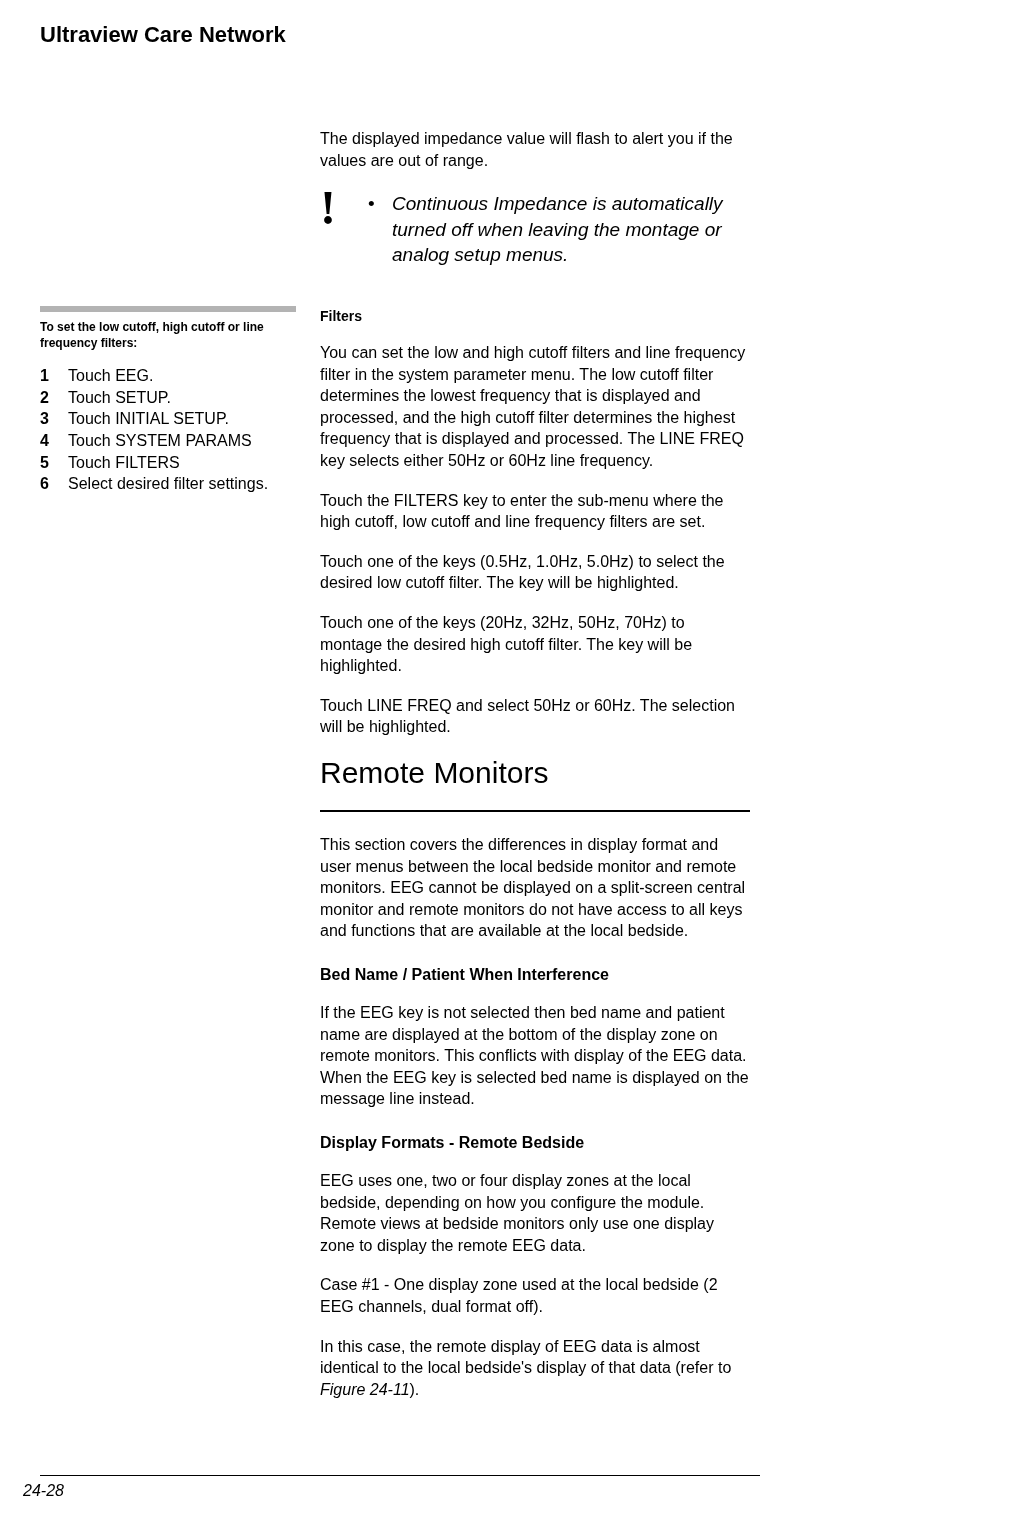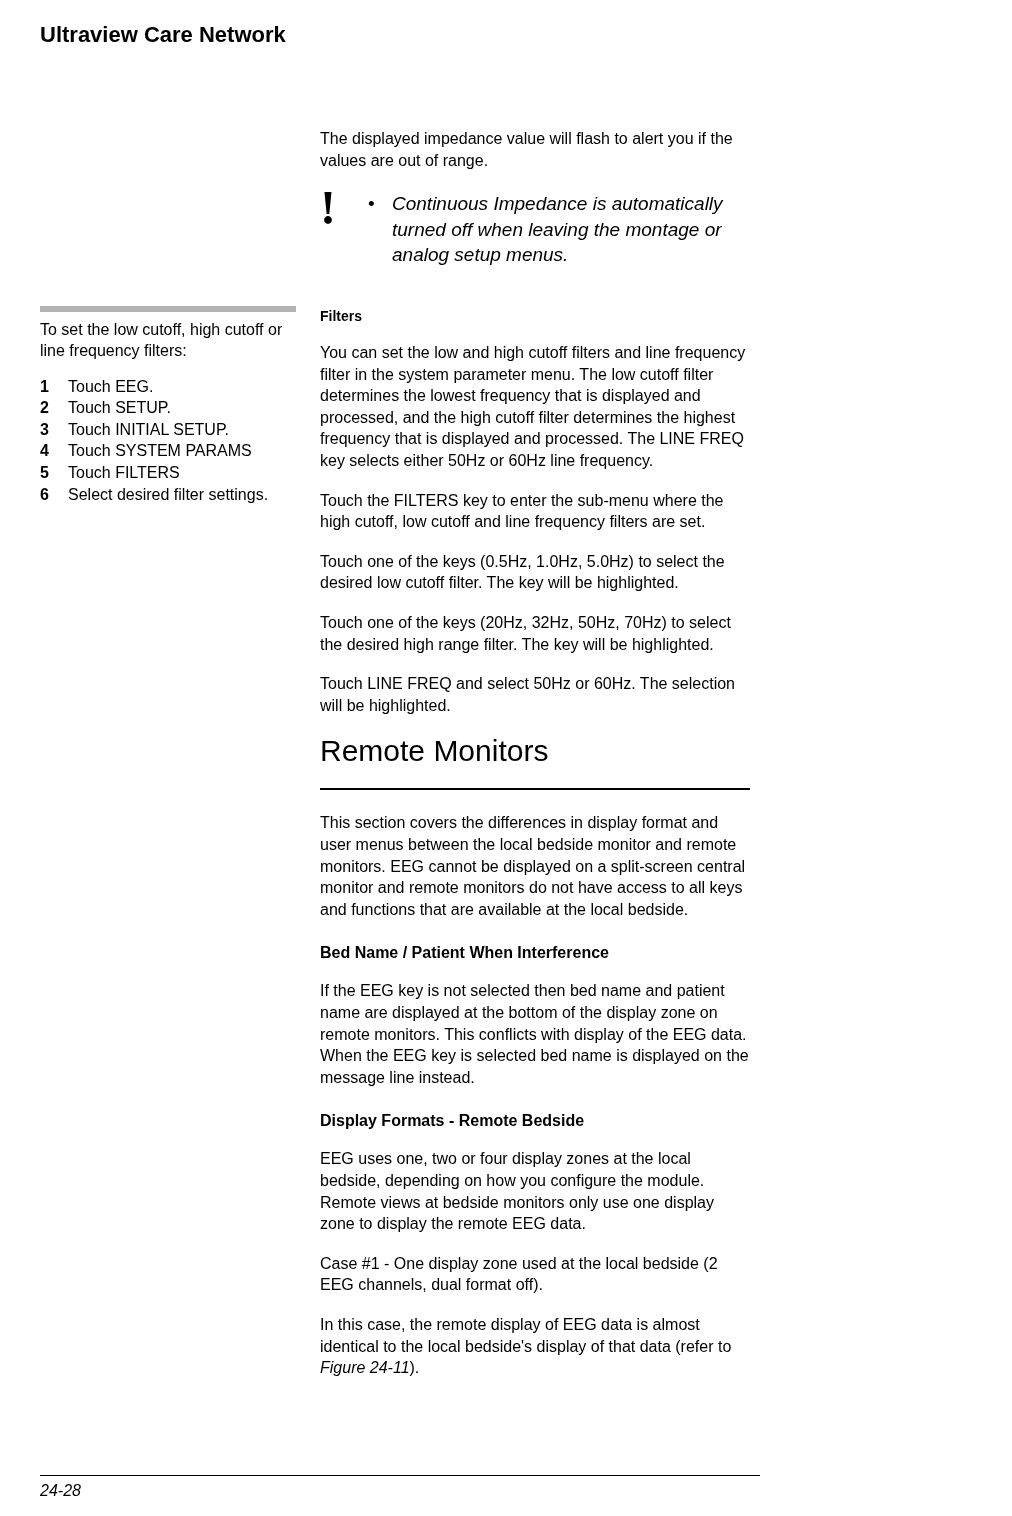--- a/index.html
+++ b/index.html
@@ -14,26 +14,26 @@
   .bang { font-family: Georgia, "Times New Roman", serif; font-size: 48px; font-weight: bold; line-height: 0.8; width: 48px; text-align: left; }
   .note-bullets { flex: 1; padding-top: 2px; }
   .note-bullets li { list-style: none; font-style: italic; font-size: 19px; line-height: 1.35; position: relative; padding-left: 24px; }
   .note-bullets li::before { content: "•"; position: absolute; left: 0; top: 0; font-style: normal; }
   .section-heading { font-size: 14px; font-weight: bold; margin-bottom: 18px; }
   .h1 { font-size: 30px; font-weight: normal; margin-top: 18px; margin-bottom: 20px; }
   .rule { border: 0; border-top: 2px solid #000; margin-bottom: 22px; }
   .subheading { font-size: 16px; font-weight: bold; margin-top: 24px; margin-bottom: 18px; }
   .side-spacer { height: 178px; }
   .side-bar-line { height: 6px; background: #b3b3b3; width: 100%; margin-bottom: 8px; }
-  .side-title { font-size: 16px; font-weight: normal; line-height: 1.3; margin-bottom: 14px; }
+  .side-title { font-size: 12px; font-weight: bold; line-height: 1.3; margin-bottom: 14px; }
   .side-list { list-style: none; counter-reset: step; }
   .side-list li { font-size: 16px; line-height: 1.35; display: flex; }
   .side-list li .num { font-weight: bold; width: 28px; flex:0 0 28px; }
   .footer-rule { position: absolute; left: 40px; right: 40px; bottom: 40px; border-top: 1px solid #000; }
-  .footer-num { position: absolute; left: 40px; bottom: 16px; font-style: italic; font-size: 16px; }
+  .footer-num { position: absolute; left: 23px; bottom: 16px; font-style: italic; font-size: 16px; }
   .ref-italic { font-style: italic; }
 </style>
 </head>
 <body>
 
 <div class="page">
   <div class="header-title">Ultraview Care Network</div>
 
   <div class="columns">
     <div class="sidebar">
@@ -75,21 +75,21 @@
         <div class="bang">!</div>
         <ul class="note-bullets">
           <li>Continuous Impedance is automatically turned off when leaving the montage or analog setup menus.</li>
         </ul>
       </div>
 
       <div class="section-heading">Filters</div>
       <p class="body-text">You can set the low and high cutoff filters and line frequency filter in the system parameter menu. The low cutoff filter determines the lowest frequency that is displayed and processed, and the high cutoff filter determines the highest frequency that is displayed and processed. The LINE FREQ key selects either 50Hz or 60Hz line frequency.</p>
       <p class="body-text">Touch the FILTERS key to enter the sub-menu where the high cutoff, low cutoff and line frequency filters are set.</p>
       <p class="body-text">Touch one of the keys (0.5Hz, 1.0Hz, 5.0Hz) to select the desired low cutoff filter. The key will be highlighted.</p>
-      <p class="body-text">Touch one of the keys (20Hz, 32Hz, 50Hz, 70Hz) to select the desired high range filter. The key will be highlighted.</p>
+      <p class="body-text">Touch one of the keys (20Hz, 32Hz, 50Hz, 70Hz) to montage the desired high cutoff filter. The key will be highlighted.</p>
       <p class="body-text">Touch LINE FREQ and select 50Hz or 60Hz. The selection will be highlighted.</p>
 
       <div class="h1">Remote Monitors</div>
       <hr class="rule">
       <p class="body-text">This section covers the differences in display format and user menus between the local bedside monitor and remote monitors. EEG cannot be displayed on a split-screen central monitor and remote monitors do not have access to all keys and functions that are available at the local bedside.</p>
 
       <div class="subheading">Bed Name / Patient When Interference</div>
       <p class="body-text">If the EEG key is not selected then bed name and patient name are displayed at the bottom of the display zone on remote monitors. This conflicts with display of the EEG data. When the EEG key is selected bed name is displayed on the message line instead.</p>
 
       <div class="subheading">Display Formats - Remote Bedside</div>

